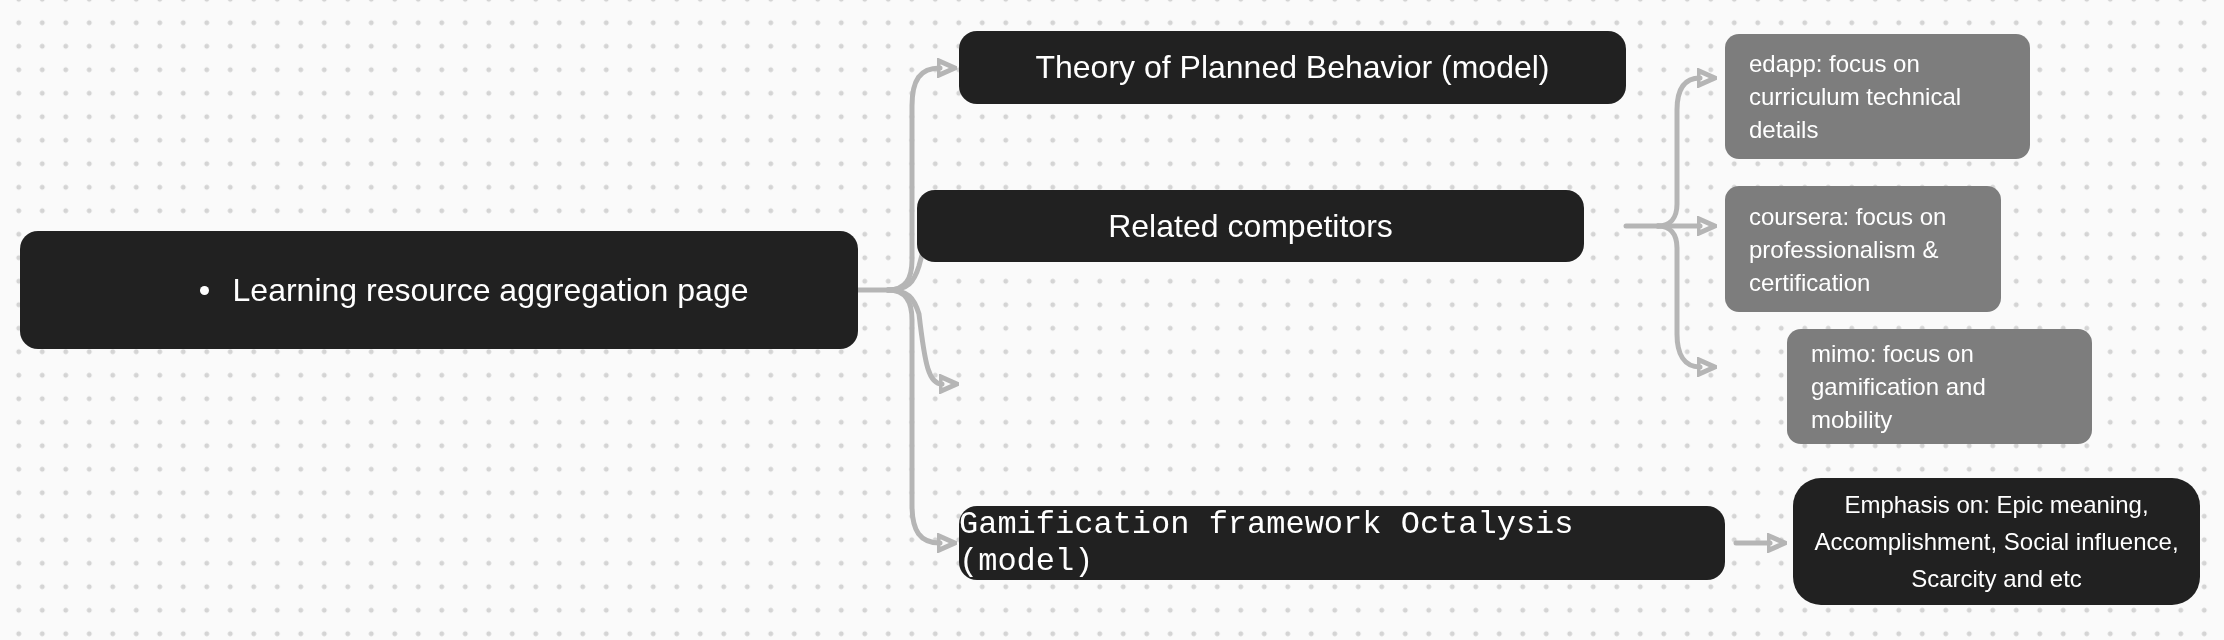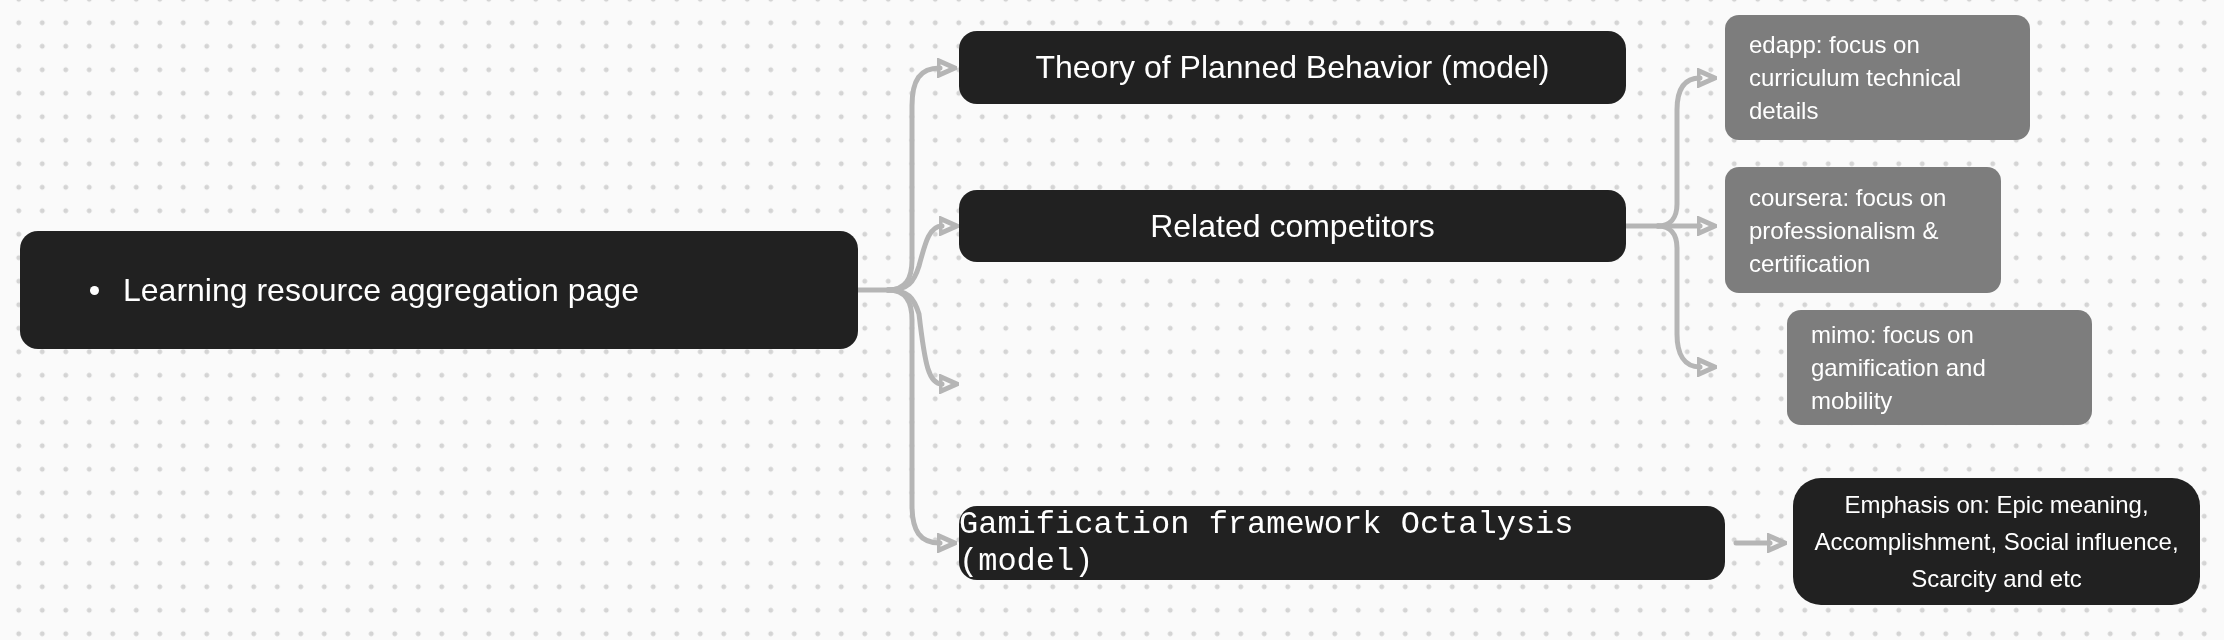--- a/index.html
+++ b/index.html
@@ -15,34 +15,34 @@
     font-family: "Liberation Sans", sans-serif;
   }
   .connectors { position: absolute; left: 0; top: 0; width: 2224px; height: 640px; }
   .connectors path { stroke: #b5b5b5; stroke-width: 5; fill: none; stroke-linecap: round; }
 
   .node { position: absolute; box-sizing: border-box; color: #ffffff; }
   .dark { background: #212121; border-radius: 18px; }
   .gray { background: #7d7d7d; border-radius: 14px; }
 
   .n-root { left: 20px; top: 231px; width: 838px; height: 118px;
-            display: flex; flex-direction: column; justify-content: center;
+            display: flex; flex-direction: row; justify-content: center;
             gap: 13px; padding-left: 70px; font-size: 32px; }
   .bullet-row { display: flex; align-items: center; gap: 24px; }
   .bullet-dot { width: 9px; height: 9px; border-radius: 50%; background: #ffffff; flex: 0 0 auto; }
 
   .mid { display: flex; align-items: center; justify-content: center;
          text-align: left; font-size: 32px; }
   .n-theory        { left: 959px; top: 31px;  width: 667px; height: 73px; }
-  .n-related       { left: 959px; top: 190px; width: 667px; height: 72px; }
+  .n-related       { left: 917px; top: 190px; width: 667px; height: 72px; }
   .n-business      { left: 959px; top: 347px; width: 667px; height: 73px; }
   .n-gamification  { left: 959px; top: 506px; width: 766px; height: 74px; font-family: Liberation Mono, monospace; }
 
   .leaf { display: flex; align-items: center; font-size: 24px; line-height: 33px;
-          padding: 14px 24px; }
+          padding: 14px 24px; margin-top: 19px; }
   .n-edapp    { left: 1725px; top: 15px;  width: 305px; height: 125px; }
   .n-coursera { left: 1725px; top: 167px; width: 276px; height: 126px; }
   .n-mimo     { left: 1787px; top: 310px; width: 305px; height: 115px; align-items: center; }
 
   .n-emphasis { left: 1793px; top: 478px; width: 407px; height: 127px;
                 display: flex; align-items: center; justify-content: center;
                 text-align: center; font-size: 24px; line-height: 37px;
                 padding: 0 8px; border-radius: 28px; }
 </style>
 </head>

